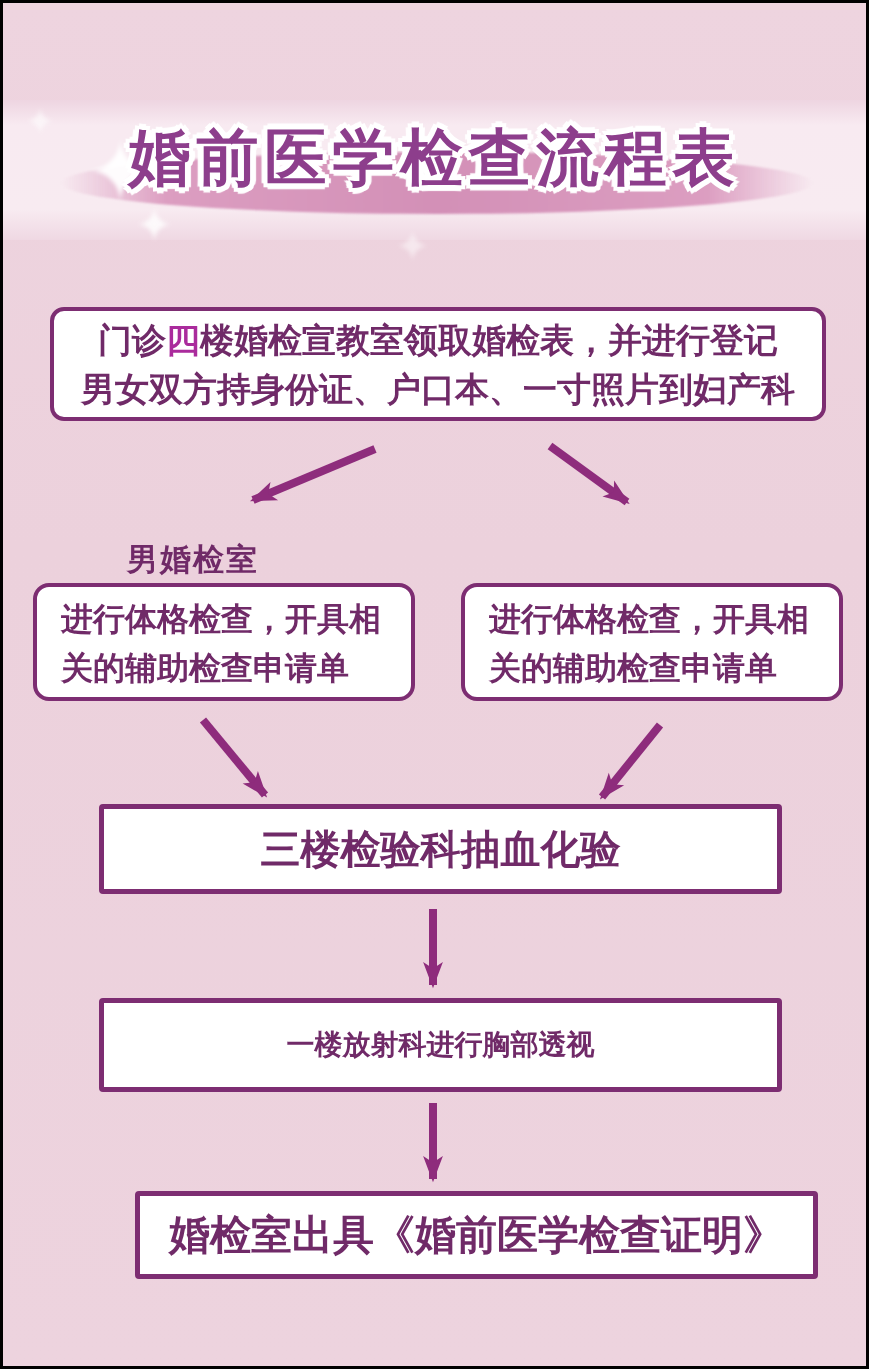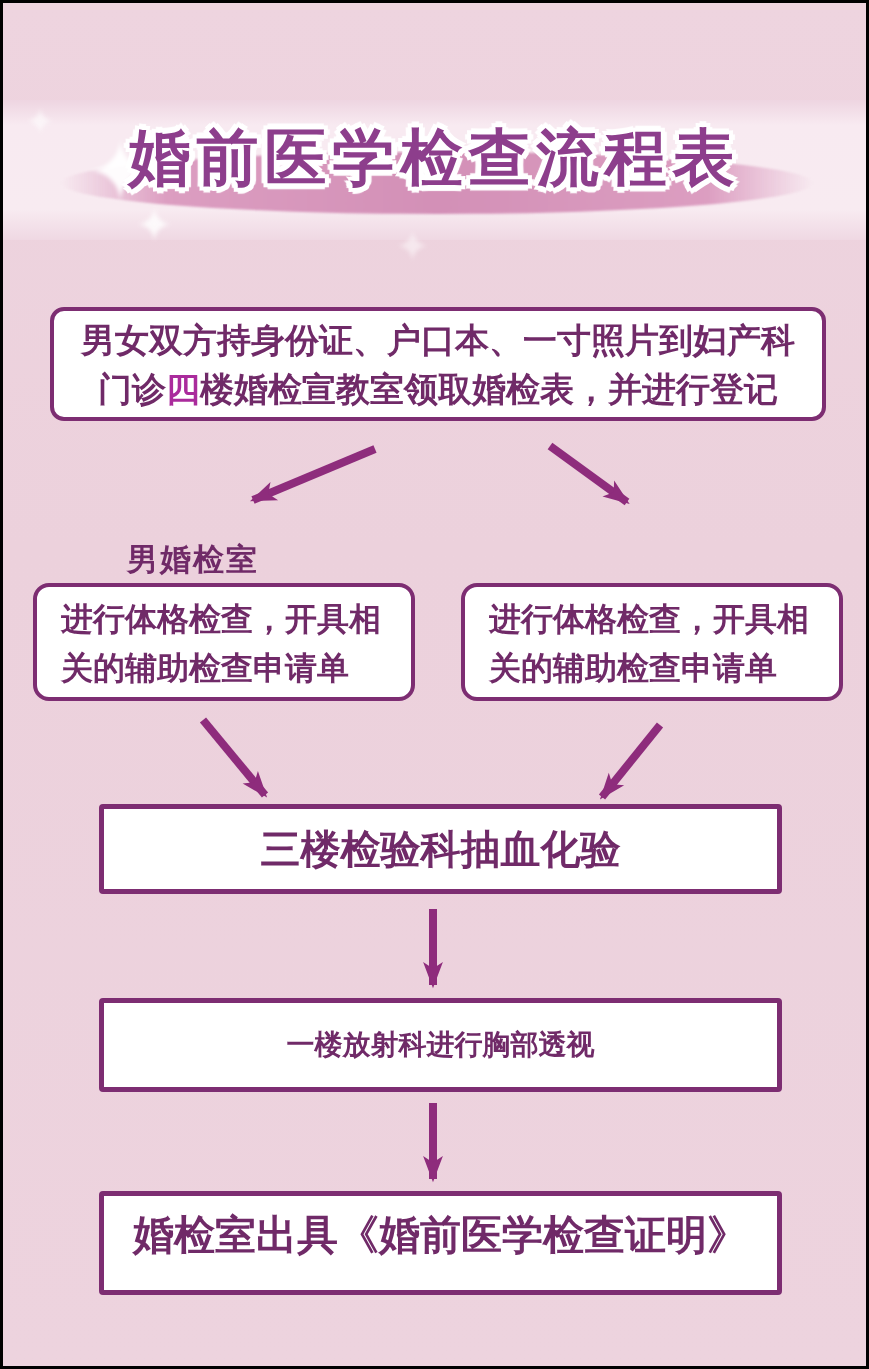--- a/index.html
+++ b/index.html
@@ -51,21 +51,21 @@
   .room-box.female{left:458px;}
   .room-label{
     position:absolute;top:536px;width:140px;text-align:right;
     color:var(--ink-purple);font-weight:bold;font-size:31px;letter-spacing:2px;
   }
   .room-label.male{left:116px;}
   .room-label.female{left:586px;margin-top:48px;}
   .wide-box{left:96px;width:683px;border-radius:4px;text-align:center;border-width:5px;}
   .lab-box{top:801px;height:90px;font-size:40px;line-height:80px;}
   .radiology-box{top:995px;height:94px;font-size:28px;line-height:84px;}
-  .certificate-box{top:1188px;height:104px;font-size:41px;line-height:78px;}
+  .certificate-box{top:1188px;height:88px;font-size:41px;line-height:78px;margin-left:36px;}
   svg.arrows{position:absolute;left:0;top:0;pointer-events:none;}
   svg.arrows line{stroke:var(--arrow-purple);stroke-width:8;}
   svg.arrows .ah{fill:var(--arrow-purple);}
 </style>
 </head>
 <body>
 
 <div class="poster">
 
   <div class="banner">
@@ -85,22 +85,22 @@
     </defs>
     <line x1="372" y1="446" x2="250" y2="497" marker-end="url(#ah)"></line>
     <line x1="547" y1="443" x2="624" y2="499" marker-end="url(#ah)"></line>
     <line x1="200" y1="717" x2="262" y2="792" marker-end="url(#ah)"></line>
     <line x1="657" y1="722" x2="599" y2="794" marker-end="url(#ah)"></line>
     <line x1="430" y1="906" x2="430" y2="982" marker-end="url(#ah)"></line>
     <line x1="430" y1="1100" x2="430" y2="1176" marker-end="url(#ah)"></line>
   </svg>
 
   <div class="fbox intro-box">
+    <div><span>门诊</span><span class="hl">四</span><span>楼婚检宣教室领取婚检表，并进行登记</span></div>
     <div>男女双方持身份证、户口本、一寸照片到妇产科</div>
-    <div><span>门诊</span><span class="hl">四</span><span>楼婚检宣教室领取婚检表，并进行登记</span></div>
   </div>
 
   <div class="room-label male">男婚检室</div>
   <div class="room-label female">女婚检室</div>
 
   <div class="fbox room-box male">
     <div>进行体格检查，开具相</div>
     <div>关的辅助检查申请单</div>
   </div>
 

